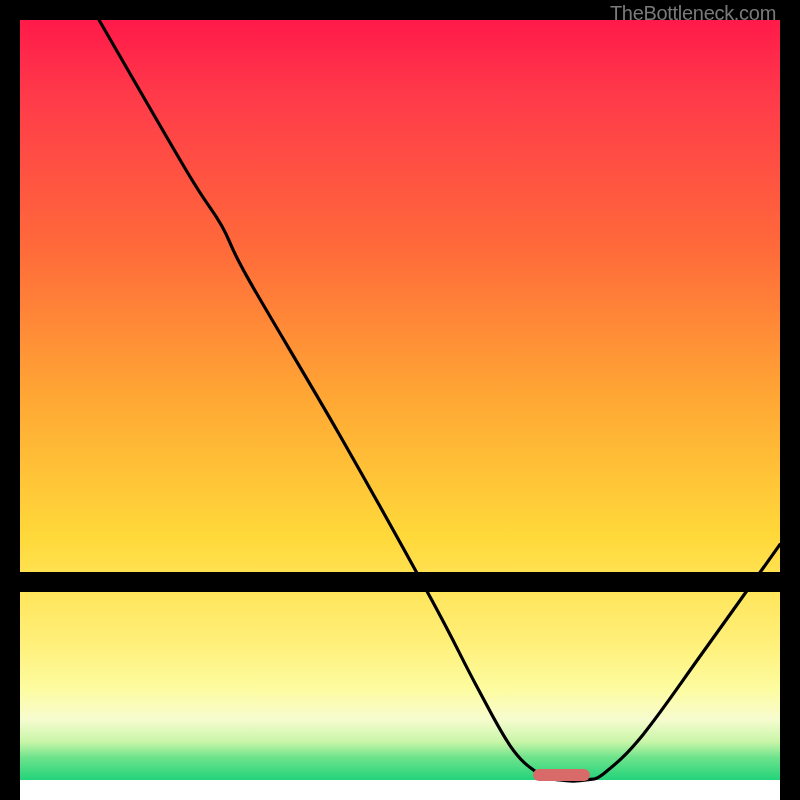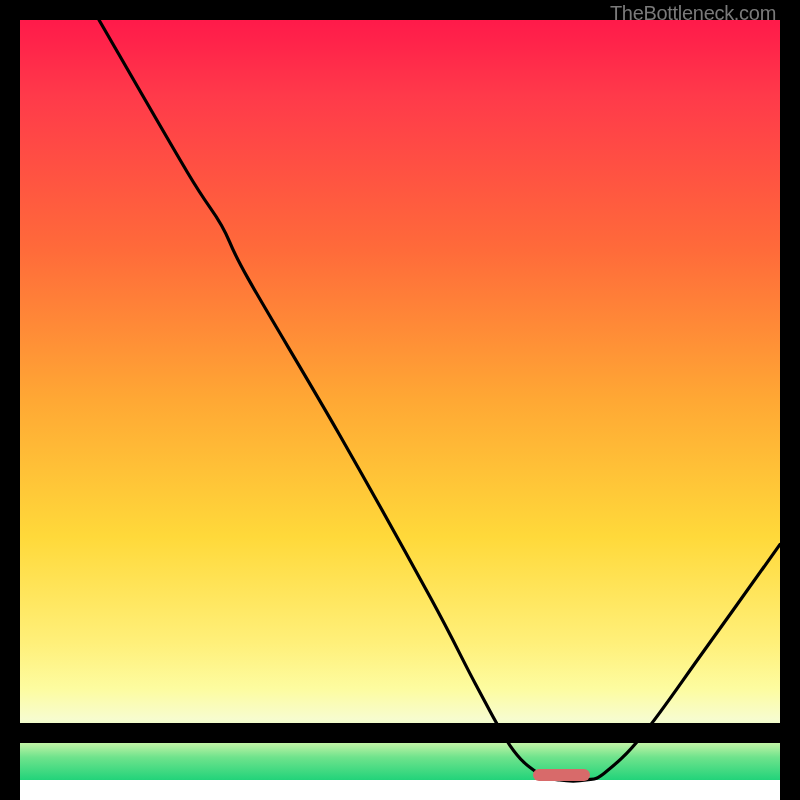--- a/index.html
+++ b/index.html
@@ -9,21 +9,21 @@
     height: 800px;
     background: #ffffff;
     overflow: hidden;
     font-family: Arial, Helvetica, sans-serif;
   }
   .frame {
     position: absolute;
     left: 0;
     top: 0;
     width: 800px;
-    height: 743px;
+    height: 592px;
     box-sizing: border-box;
     padding-left: 7px;
   }
   .plot-area {
     position: absolute;
     left: 20px;
     top: 20px;
     width: 760px;
     height: 760px;
     background: linear-gradient(to bottom,

